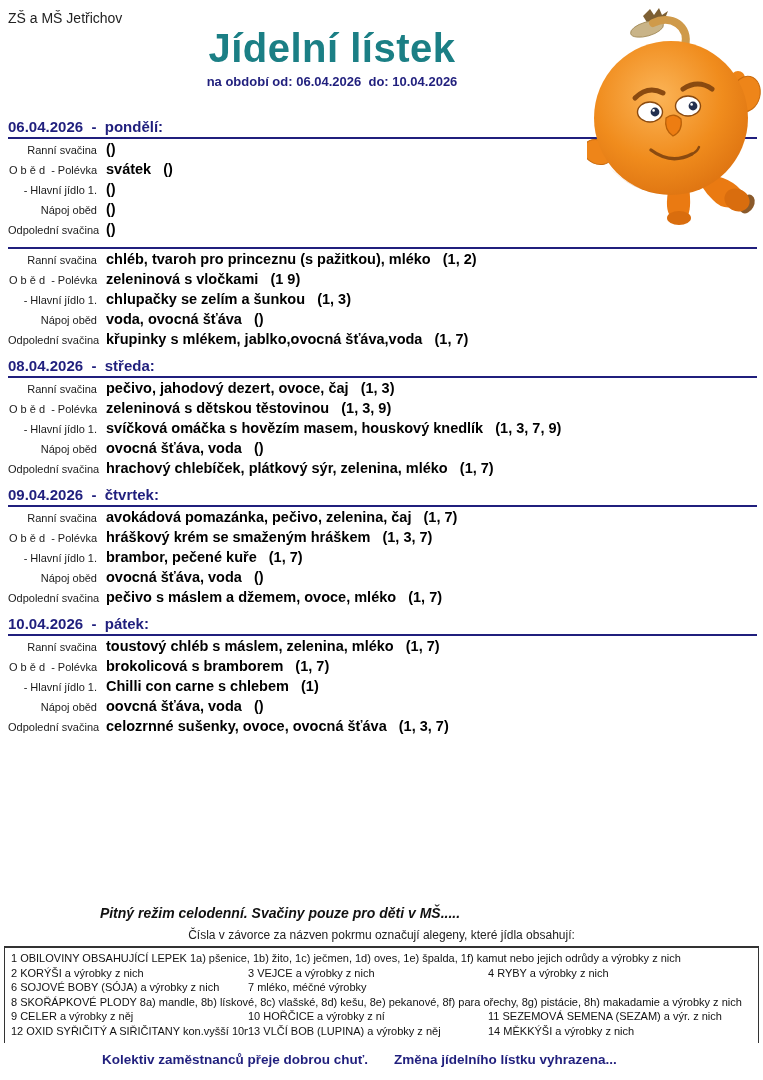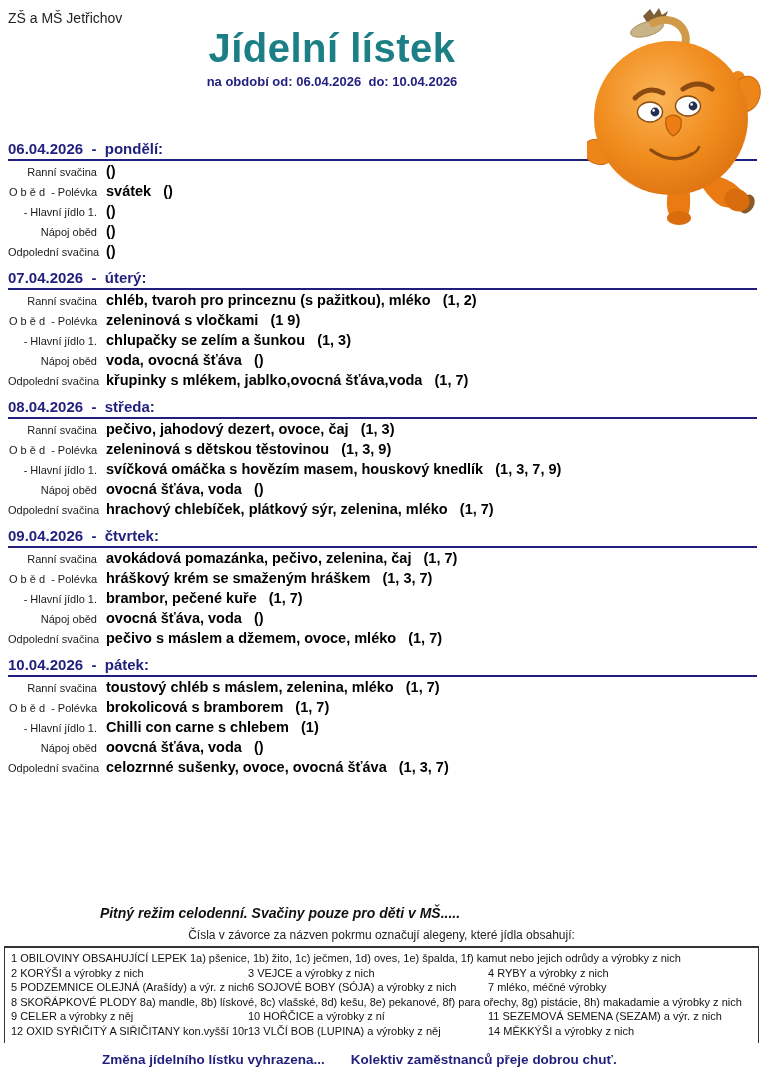--- a/index.html
+++ b/index.html
@@ -8,21 +8,21 @@
   .page { position:relative; width:763px; height:1020px; }
 
   .school-name { position:absolute; top:10px; left:8px; font-size:14px; color:#222; white-space:pre; }
 
   .header { position:absolute; top:26px; left:0; width:640px; text-align:center;padding-left:24px; }
   .title { color:#1b7f85; font-size:40px; font-weight:bold; letter-spacing:0.5px; line-height:44px; }
   .subtitle { color:#201f7d; font-size:13px; font-weight:bold; margin-top:4px; white-space:pre; }
 
   .mascot { position:absolute; top:4px; right:0; width:176px; height:222px; z-index:2; }
 
-  .menu { position:absolute; top:140px; left:8px; right:6px; }
+  .menu { position:absolute; top:118px; left:8px; right:6px; }
   .day { margin-bottom:6px; }
   .day-header { color:#201f7d; font-weight:bold; font-size:15px; line-height:18px; white-space:pre; }
   .day-rule { height:2px; background:#201f7d; margin-top:1px; margin-bottom:2px; }
   .meal-row { display:flex; align-items:baseline; height:20px; }
   .meal-label { width:98px; flex:0 0 98px; text-align:right; font-size:11px; color:#1a1a1a; padding-right:9px; white-space:pre; }
   .meal-text { font-size:14.5px; font-weight:bold; color:#000; white-space:pre; }
 
   .bottom { position:absolute; top:905px; left:0; width:763px; }
   .pitny { width:560px; text-align:center; font-size:14px; font-weight:bold; font-style:italic; color:#111; }
   .allergy-note { width:100%; text-align:center; font-size:12px; color:#222; margin-top:7px; }
@@ -115,21 +115,20 @@
         <span class="meal-label">Nápoj oběd</span>
         <span class="meal-text">()</span>
         </div>
       <div class="meal-row">
         <span class="meal-label">Odpolední svačina</span>
         <span class="meal-text">()</span>
         </div>
     </section>
 
     <section class="day">
-      <div class="day-header">07.04.2026  -  úterý:</div>
       <div class="day-rule"></div>
       <div class="meal-row">
         <span class="meal-label">Ranní svačina</span>
         <span class="meal-text">chléb, tvaroh pro princeznu (s pažitkou), mléko   (1, 2)</span>
         </div>
       <div class="meal-row">
         <span class="meal-label">O b ě d  - Polévka</span>
         <span class="meal-text">zeleninová s vločkami   (1 9)</span>
         </div>
       <div class="meal-row">
@@ -230,38 +229,37 @@
     <div class="allergen-table">
       <div class="al-row full">
         <span class="al-cell">1 OBILOVINY OBSAHUJÍCÍ LEPEK 1a) pšenice, 1b) žito, 1c) ječmen, 1d) oves, 1e) špalda, 1f) kamut nebo jejich odrůdy a výrobky z nich</span>
       </div>
       <div class="al-row">
         <span class="al-cell">2 KORÝŠI a výrobky z nich</span>
         <span class="al-cell">3 VEJCE a výrobky z nich</span>
         <span class="al-cell">4 RYBY a výrobky z nich</span>
       </div>
       <div class="al-row">
-        <span class="al-cell">5 PODZEMNICE OLEJNÁ (Arašídy) a výr. z nich</span>
         <span class="al-cell">6 SOJOVÉ BOBY (SÓJA) a výrobky z nich</span>
         <span class="al-cell">7 mléko, méčné výrobky</span>
       </div>
       <div class="al-row full">
         <span class="al-cell">8 SKOŘÁPKOVÉ PLODY 8a) mandle, 8b) lískové, 8c) vlašské, 8d) kešu, 8e) pekanové, 8f) para ořechy, 8g) pistácie, 8h) makadamie a výrobky z nich</span>
       </div>
       <div class="al-row">
         <span class="al-cell">9 CELER a výrobky z něj</span>
         <span class="al-cell">10 HOŘČICE a výrobky z ní</span>
         <span class="al-cell">11 SEZEMOVÁ SEMENA (SEZAM) a výr. z nich</span>
       </div>
       <div class="al-row">
         <span class="al-cell">12 OXID SYŘIČITÝ A SIŘIČITANY kon.vyšší 10mg</span>
         <span class="al-cell">13 VLČÍ BOB (LUPINA) a výrobky z něj</span>
         <span class="al-cell">14 MĚKKÝŠI a výrobky z nich</span>
       </div>
     </div>
 
     <div class="page-footer">
+      <span>Kolektiv zaměstnanců přeje dobrou chuť.</span>
       <span>Změna jídelního lístku vyhrazena...</span>
-      <span>Kolektiv zaměstnanců přeje dobrou chuť.</span>
     </div>
   </div>
 
 </div>
 
 </body></html>

